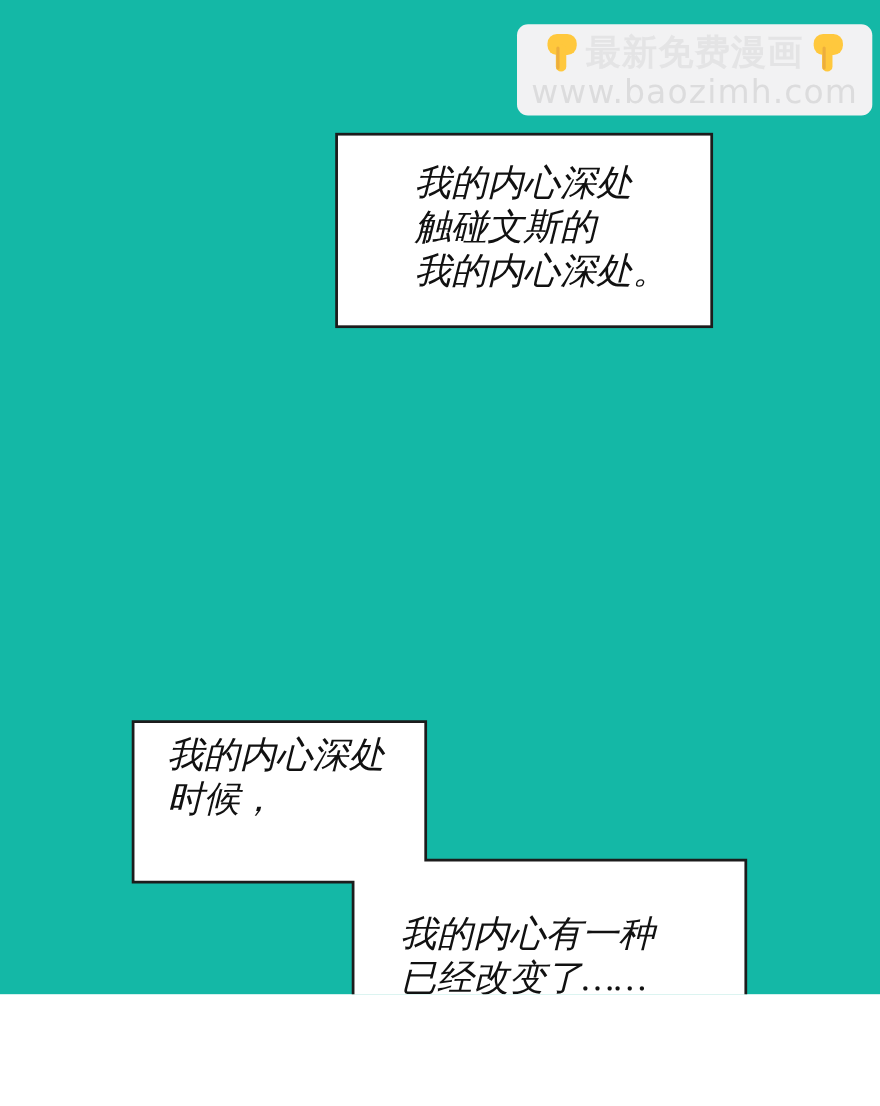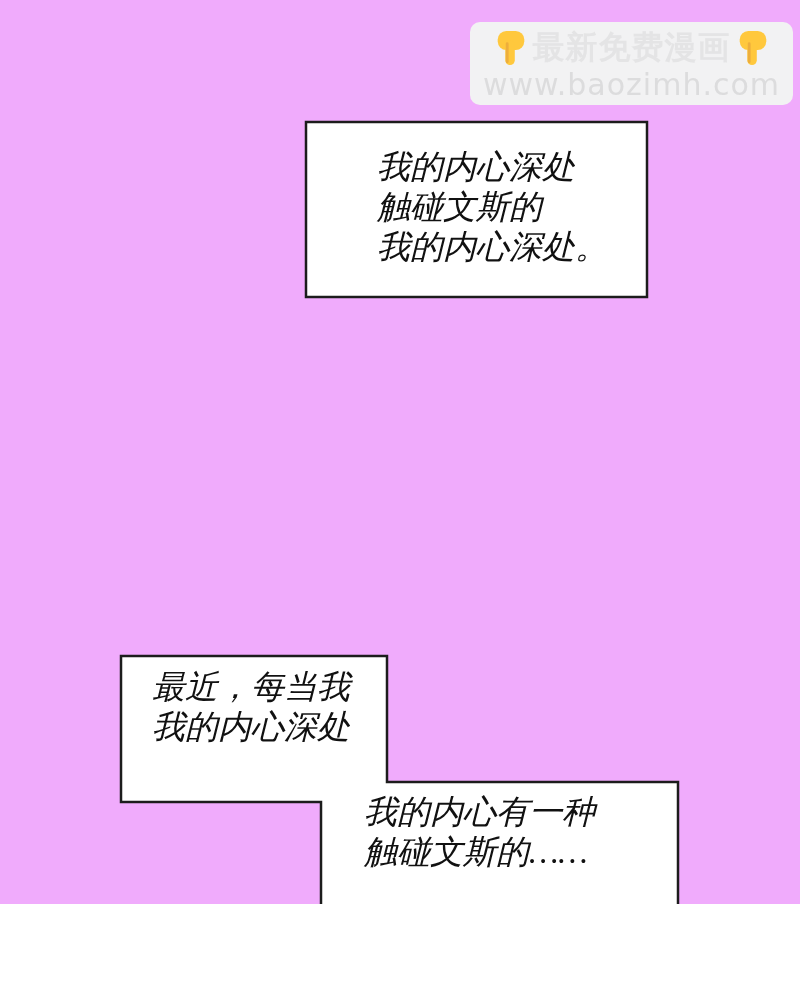--- a/index.html
+++ b/index.html
@@ -1,21 +1,21 @@
 <!DOCTYPE html>
 <html><head>
 <meta charset="utf-8">
 <style>
   html, body { margin: 0; padding: 0; background: #ffffff; }
 
   .page {
     position: relative;
     width: 800px;
     height: 904px;
-    background: #f0abfc;
+    background: #14b8a6;
     overflow: hidden;
   }
 
   
   .watermark {
     position: absolute;
     left: 470px;
     top: 22px;
     width: 323px;
     height: 83px;
@@ -68,21 +68,21 @@
     position: absolute;
     font-family: "Liberation Serif", "DejaVu Serif", serif;
     font-style: italic;
     font-size: 33px;
     line-height: 40px;
     color: #111111;
     white-space: nowrap;
   }
   .t1 { left: 377px; top: 147px; }
   .t2 { left: 152px; top: 667px; }
-  .t3 { left: 364px; top: 792px; }
+  .t3 { left: 364px; top: 830px; }
 </style>
 </head>
 <body>
 
 <div class="page">
 
   <div class="watermark">
     <div class="wm-row1">
       <span class="hand">
         <svg width="34" height="38" viewBox="0 0 34 40" aria-hidden="true">
@@ -108,22 +108,22 @@
     <path class="ink" d="M121 656 H387 V782 H678 V962 H321 V802 H121 Z"></path>
   </svg>
 
   <div class="txt t1">
     <div>我的内心深处</div>
     <div>触碰文斯的</div>
     <div>我的内心深处。</div>
   </div>
 
   <div class="txt t2">
-    <div>最近，每当我</div>
     <div>我的内心深处</div>
+    <div>时候，</div>
   </div>
 
   <div class="txt t3">
     <div>我的内心有一种</div>
-    <div>触碰文斯的……</div>
+    <div>已经改变了……</div>
   </div>
 
 </div>
 
 </body></html>

